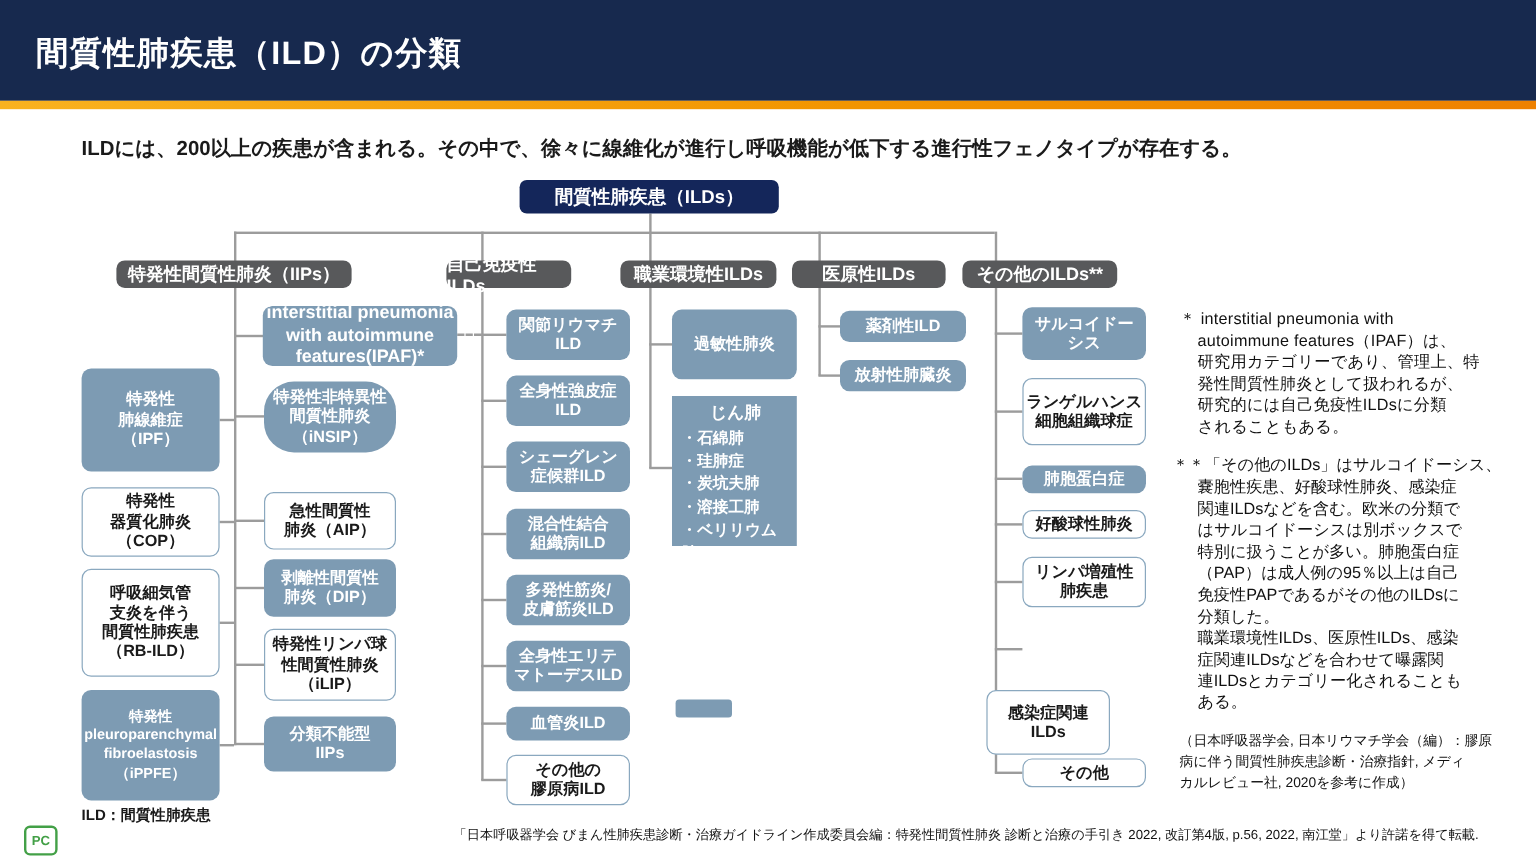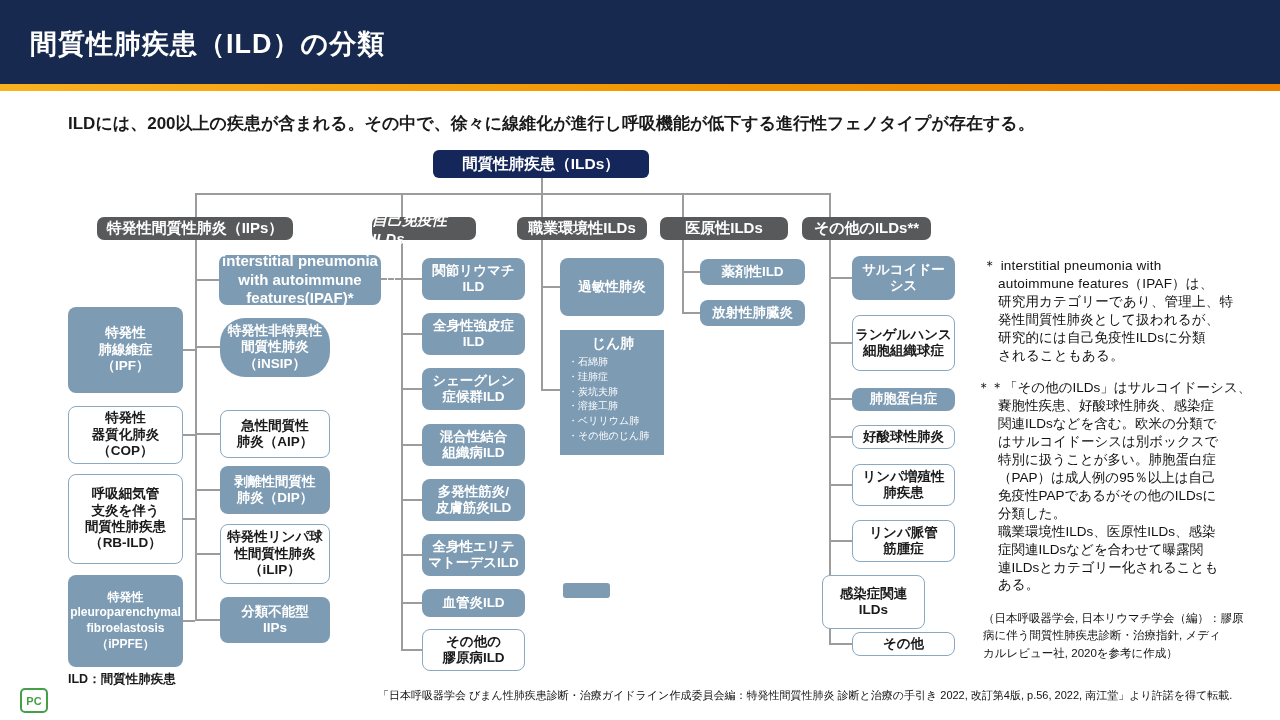--- a/index.html
+++ b/index.html
@@ -30,21 +30,21 @@
         border-radius:6px;display:flex;align-items:center;justify-content:center;font-size:15.5px;font-weight:bold;}
   .cat{position:absolute;height:23px;background:#58595b;color:#ffffff;border-radius:7px;
        display:flex;align-items:center;justify-content:center;font-size:15px;font-weight:bold;}
   .en{font-size:15px;line-height:1.25;}
   .en-sm{font-size:12px;line-height:1.3;}
 
   
   .jinpai{position:absolute;left:560px;top:330px;width:104px;height:125px;background:#7d9bb3;color:#fff;
           border-radius:0;box-sizing:border-box;padding:5px 6px 0 8px;}
   .jinpai .jt{text-align:center;font-size:14px;font-weight:bold;margin-bottom:2px;}
-  .jinpai .ji{font-size:10px;font-weight:normal;line-height:1.48;text-align:left;}
+  .jinpai .ji{font-size:13px;font-weight:bold;line-height:1.48;text-align:left;}
 
   
   .swatch{position:absolute;left:563px;top:583px;width:47px;height:15px;background:#7d9bb3;border-radius:3px;}
   .legend-text{position:absolute;left:563px;top:603px;width:250px;font-size:13px;line-height:1.4;color:#1a1a1a;white-space:pre-line;font-weight:500;}
 
   
   .abbr{position:absolute;left:68px;top:671px;font-size:12.5px;font-weight:bold;color:#1a1a1a;}
   .note1{position:absolute;left:983px;top:257px;width:262px;font-size:13.5px;line-height:1.33;color:#111;
          white-space:pre-line;padding-left:15px;text-indent:-15px;letter-spacing:.2px;}
   .note2{position:absolute;left:977px;top:379px;width:276px;font-size:13.5px;line-height:1.33;color:#111;
@@ -108,21 +108,21 @@
   <div class="ln h" style="left:829px;top:436px;width:23px;"></div>
   <div class="ln h" style="left:829px;top:484px;width:23px;"></div>
   <div class="ln h" style="left:829px;top:540px;width:23px;"></div>
   <div class="ln h" style="left:829px;top:595px;width:23px;"></div>
   <div class="ln h" style="left:829px;top:643px;width:23px;"></div>
 
   <div class="dashed" style="left:381px;top:278px;width:20px;"></div>
 
   <div class="root">間質性肺疾患（ILDs）</div>
   <div class="cat" style="left:97px;top:217px;width:196px;">特発性間質性肺炎（IIPs）</div>
-  <div class="cat" style="left:372px;top:217px;width:104px;font-style:italic;">自己免疫性ILDs</div>
+  <div class="cat" style="left:372px;top:217px;width:104px;">自己免疫性ILDs</div>
   <div class="cat" style="left:517px;top:217px;width:130px;">職業環境性ILDs</div>
   <div class="cat" style="left:660px;top:217px;width:128px;">医原性ILDs</div>
   <div class="cat" style="left:802px;top:217px;width:129px;">その他のILDs**</div>
 
   <div class="node blue" style="left:68px;top:307px;width:115px;height:86px;">
       <span class="lbl">特発性
 肺線維症
 （IPF）</span>
     </div>
   <div class="node white" style="left:68px;top:406px;width:115px;height:58px;">
@@ -233,24 +233,20 @@
     </div>
   <div class="node blue" style="left:852px;top:388px;width:103px;height:23px;">
       <span class="lbl">肺胞蛋白症</span>
     </div>
   <div class="node white" style="left:852px;top:425px;width:103px;height:24px;">
       <span class="lbl">好酸球性肺炎</span>
     </div>
   <div class="node white" style="left:852px;top:464px;width:103px;height:42px;">
       <span class="lbl">リンパ増殖性
 肺疾患</span>
-    </div>
-  <div class="node white" style="left:852px;top:520px;width:103px;height:42px;">
-      <span class="lbl">リンパ脈管
-筋腫症</span>
     </div>
   <div class="node white" style="left:822px;top:575px;width:103px;height:54px;">
       <span class="lbl">感染症関連
 ILDs</span>
     </div>
   <div class="node white" style="left:852px;top:632px;width:103px;height:24px;">
       <span class="lbl">その他</span>
     </div>
 
   <div class="swatch"></div>

